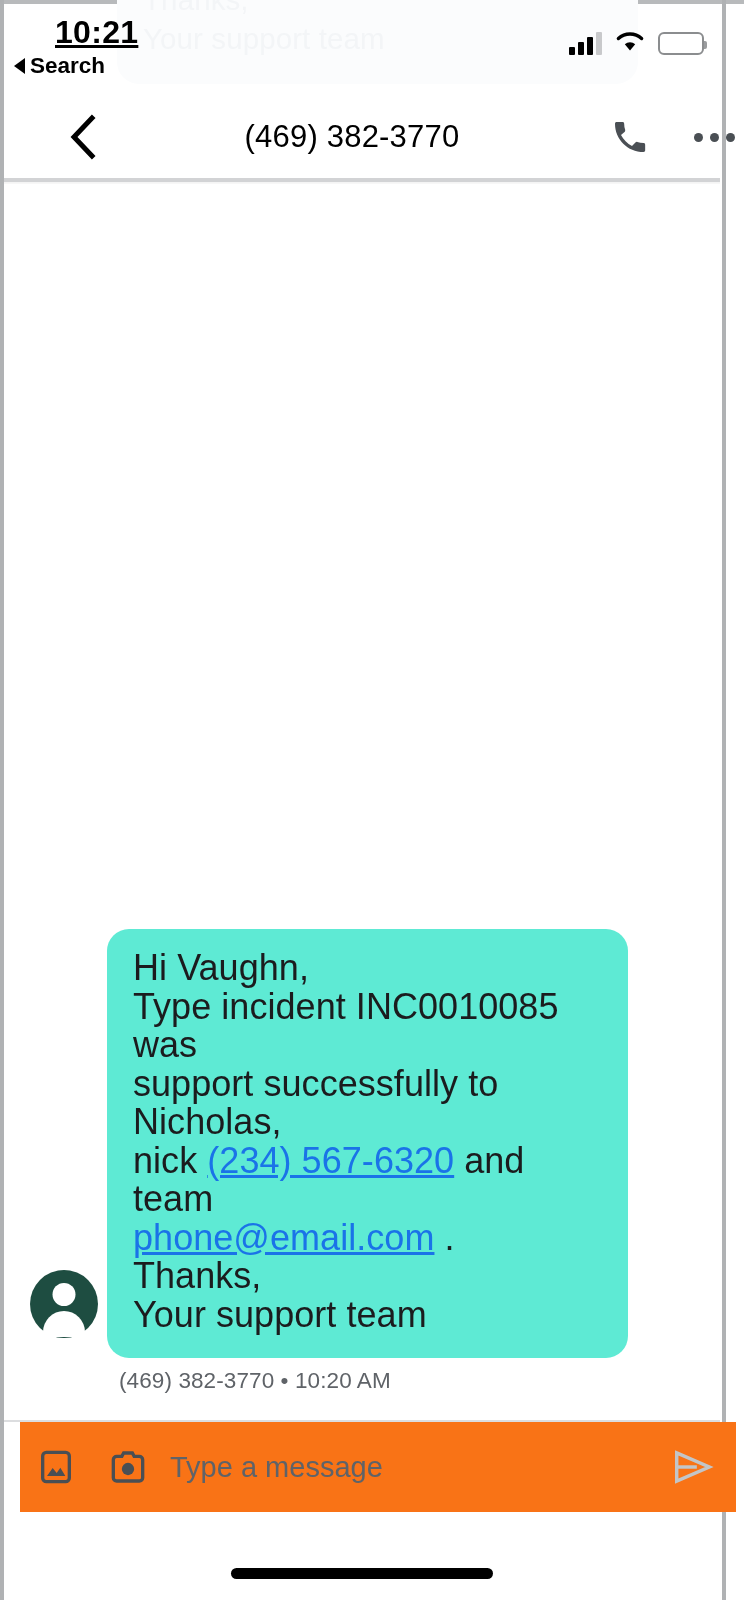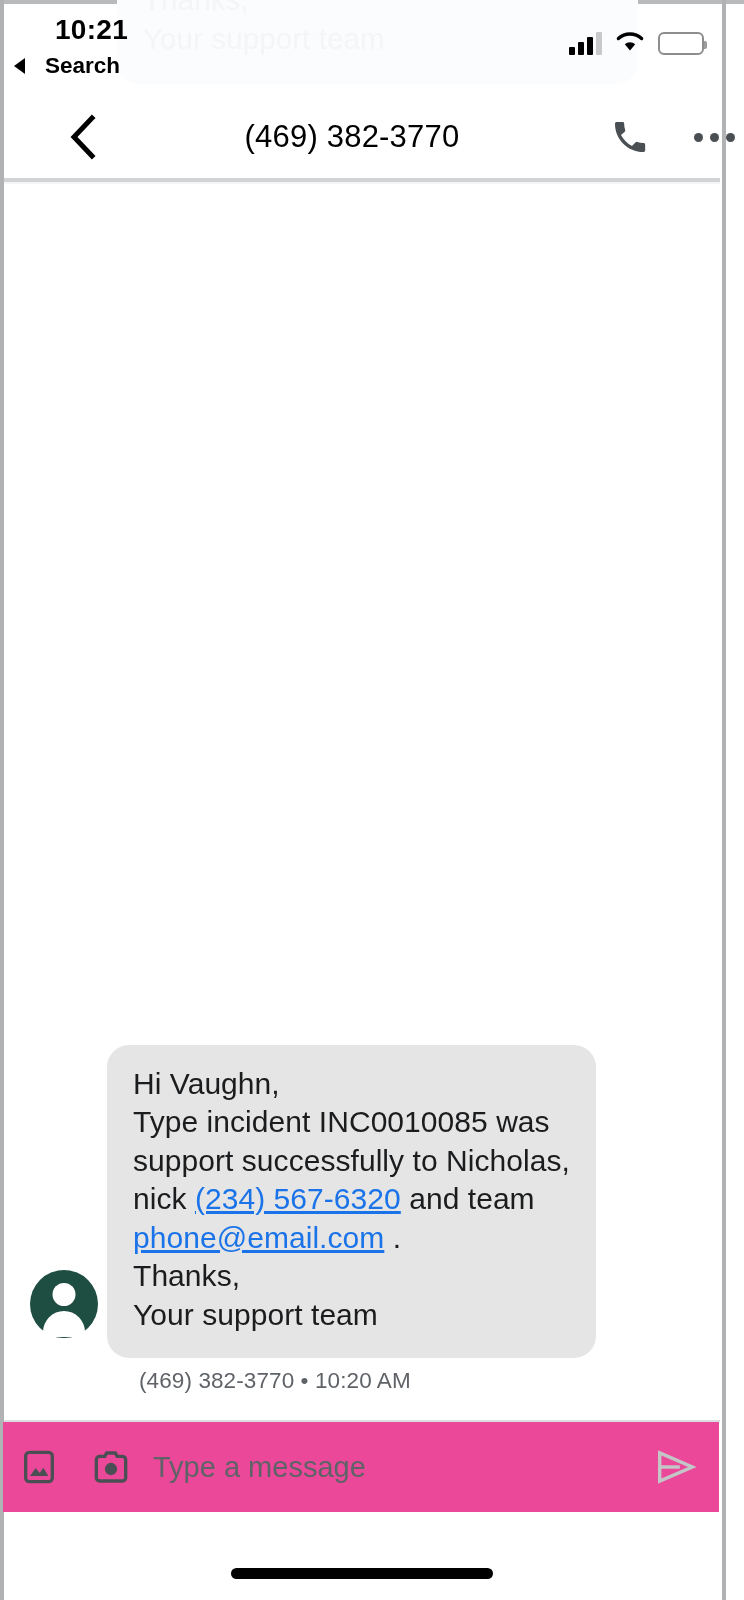--- a/index.html
+++ b/index.html
@@ -67,35 +67,36 @@
   .status-bar {
     position: absolute;
     top: 0; left: 0;
     width: 744px;
     height: 96px;
   }
   .status-time {
     position: absolute;
     left: 55px;
     top: 14px;
-    font-size: 28px;
+    font-size: 32px;
     font-weight: bold;
     color: #000000;
     letter-spacing: 0.3px;
+    text-decoration: underline;
   }
   .status-back {
     position: absolute;
     left: 14px;
     top: 53px;
     font-size: 22.5px;
     font-weight: bold;
     color: #000000;
     display: flex;
     align-items: center;
-    gap: 20px;
+    gap: 5px;
   }
   .status-back .tri {
     display: inline-block;
     width: 0; height: 0;
     border-top: 8px solid transparent;
     border-bottom: 8px solid transparent;
     border-right: 11px solid #000;
   }
 
   .status-right {
@@ -223,58 +224,58 @@
     left: 50%; top: 41px;
     transform: translateX(-50%);
     width: 42px; height: 26px;
     border-radius: 21px 21px 0 0;
     background: #ffffff;
   }
 
   .msg-col { margin-left: 9px; }
 
   .bubble {
-    background: #e5e5e5;
+    background: #5eead4;
     border-radius: 22px;
     padding: 20px 26px 24px 26px;
     max-width: 521px;
-    font-size: 30px;
+    font-size: 36px;
     line-height: 38.5px;
     color: #1b1c1e;
     letter-spacing: 0.05px;
   }
   .bubble a.link {
     color: #1a73e8;
     text-decoration: underline;
   }
 
   .meta {
     margin-top: 10px;
-    margin-left: 32px;
+    margin-left: 12px;
     font-size: 22.5px;
     color: #5f6368;
     letter-spacing: 0.1px;
   }
 
   
   .composer-divider {
     position: absolute;
     top: 1420px; left: 4px;
     width: 716px;
     height: 2px;
     background: #dcdddf;
   }
   .composer {
     position: absolute;
-    top: 1422px; left: 3px;
+    top: 1422px; left: 20px;
     width: 716px;
     height: 90px;
     display: flex;
     align-items: center;
-    background: #ec4899;
+    background: #f97316;
   }
   .composer .icon-btn {
     width: 72px;
     display: flex; align-items: center; justify-content: center;
     cursor: pointer;
   }
   .composer .msg-input {
     flex: 1;
     border: none;
     outline: none;

